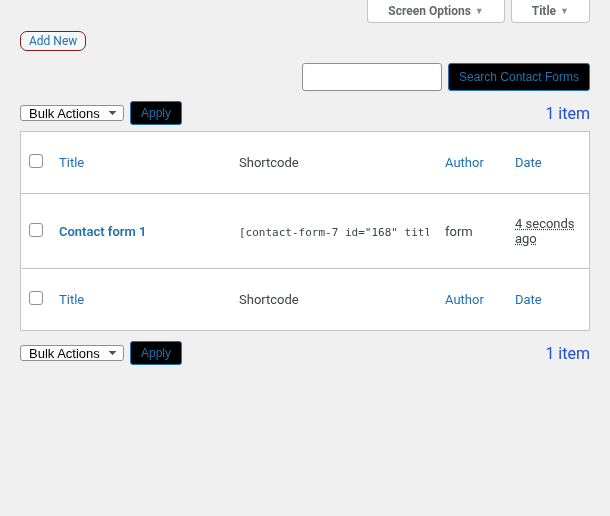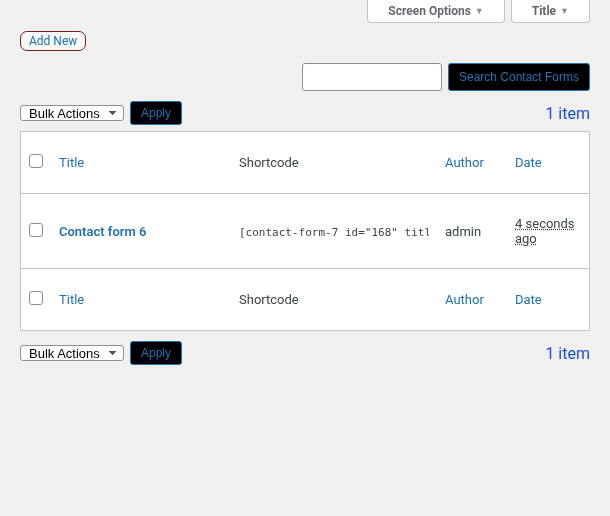--- a/index.html
+++ b/index.html
@@ -71,23 +71,23 @@
         <th class="col-cb"><span class="cb"></span></th>
         <th class="col-title"><a class="sort">Title</a></th>
         <th class="col-short">Shortcode</th>
         <th class="col-author"><a class="sort">Author</a></th>
         <th><a class="sort">Date</a></th>
       </tr>
     </thead>
     <tbody>
       <tr>
         <td class="col-cb"><span class="cb"></span></td>
-        <td><a class="row-title">Contact form 6</a></td>
+        <td><a class="row-title">Contact form 1</a></td>
         <td><input class="shortcode-input" readonly="" value="[contact-form-7 id=&quot;168&quot; title=&quot;Conta" style=""></td>
-        <td>admin</td>
+        <td>form</td>
         <td><span class="date-abbr">4 seconds ago</span></td>
       </tr>
     </tbody>
     <tfoot>
       <tr>
         <th class="col-cb"><span class="cb"></span></th>
         <th><a class="sort">Title</a></th>
         <th>Shortcode</th>
         <th><a class="sort">Author</a></th>
         <th><a class="sort">Date</a></th>

